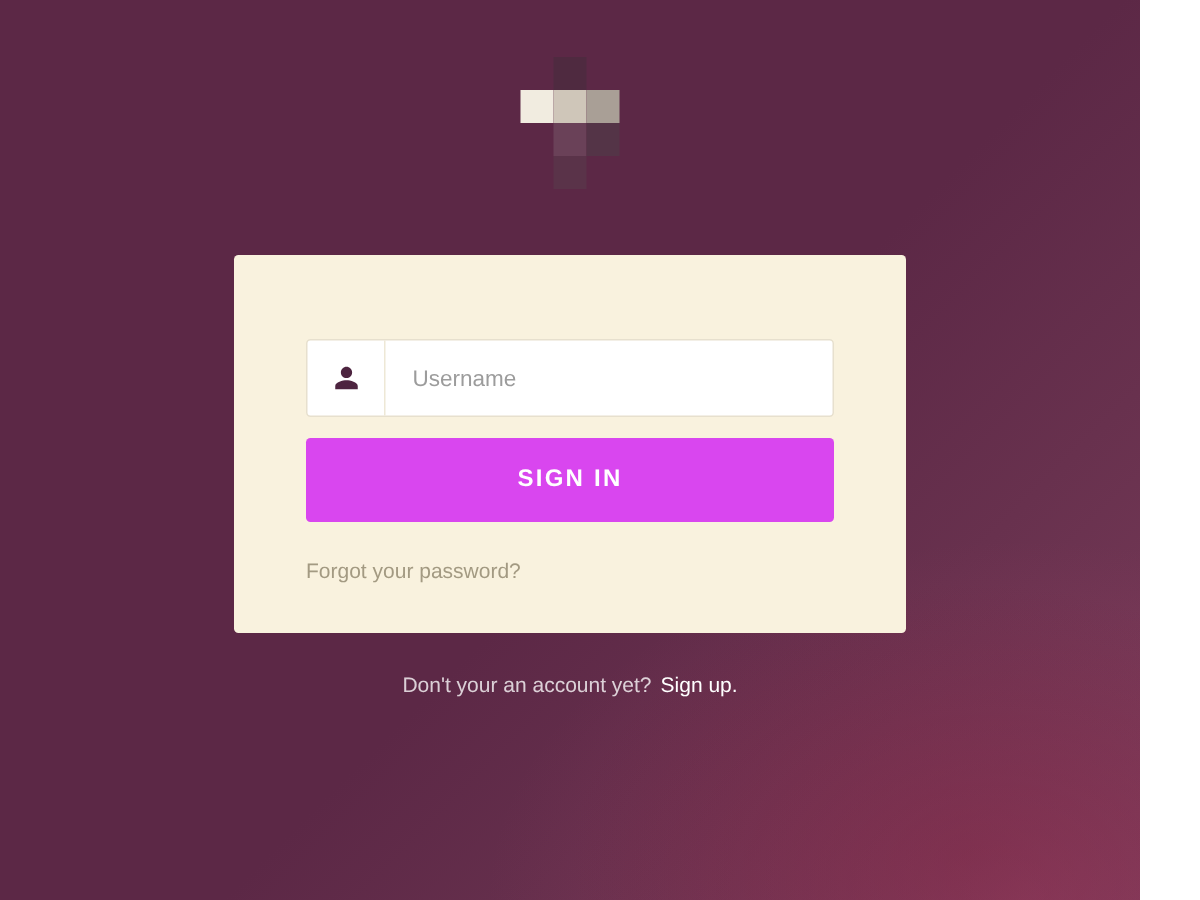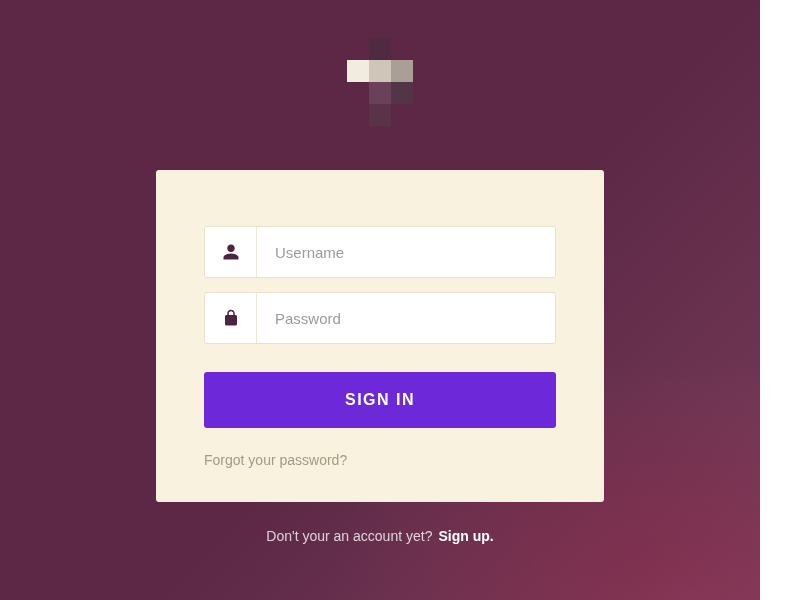--- a/index.html
+++ b/index.html
@@ -72,21 +72,21 @@
       border: none;
       outline: none;
       padding: 0 18px;
       font-size: 15px;
       color: #555;
       background: transparent;
     }
     .field input::placeholder { color: #9c9c9c; }
     .signin-btn {
       height: 56px;
-      background: #6d28d9;
+      background: #d946ef;
       color: #ffffff;
       border: none;
       border-radius: 3px;
       font-size: 16px;
       font-weight: 700;
       letter-spacing: 1.5px;
       cursor: pointer;
       margin-bottom: 24px;
     }
     .forgot {
@@ -98,21 +98,21 @@
       position: relative;
       z-index: 2;
       margin-top: 26px;
       font-size: 14px;
       color: rgba(255,255,255,0.78);
       display: flex;
       gap: 6px;
     }
     .signup-row .link {
       color: #ffffff;
-      font-weight: 700;
+      font-weight: 400;
       cursor: pointer;
       text-align: center;
     }
   </style>
 </head>
 <body>
 
 <div class="bg">
   <div class="bg-image"></div>
 
@@ -134,28 +134,20 @@
   <div class="card">
     <div class="field">
       <div class="icon-wrap">
         <svg viewBox="0 0 24 24">
             <path d="M12 12c2.76 0 5-2.24 5-5s-2.24-5-5-5-5 2.24-5 5 2.24 5 5 5zm0 2c-3.33 0-10 1.67-10 5v3h20v-3c0-3.33-6.67-5-10-5z"></path>
           </svg>
       </div>
       <input type="text" placeholder="Username" style="">
     </div>
 
-    <div class="field" style="margin-bottom:28px;">
-      <div class="icon-wrap">
-        <svg viewBox="0 0 24 24">
-            <path d="M18 8h-1V6c0-2.76-2.24-5-5-5S7 3.24 7 6v2H6c-1.1 0-2 .9-2 2v10c0 1.1.9 2 2 2h12c1.1 0 2-.9 2-2V10c0-1.1-.9-2-2-2zM9 6c0-1.66 1.34-3 3-3s3 1.34 3 3v2H9V6z"></path>
-          </svg>
-      </div>
-      <input type="password" placeholder="Password" style="">
-    </div>
 
     <button class="signin-btn">SIGN IN</button>
 
     <div class="forgot">Forgot your password?</div>
   </div>
 
   <div class="signup-row">
     <span>Don't your an account yet?</span>
     <span class="link">Sign up.</span>
   </div>

